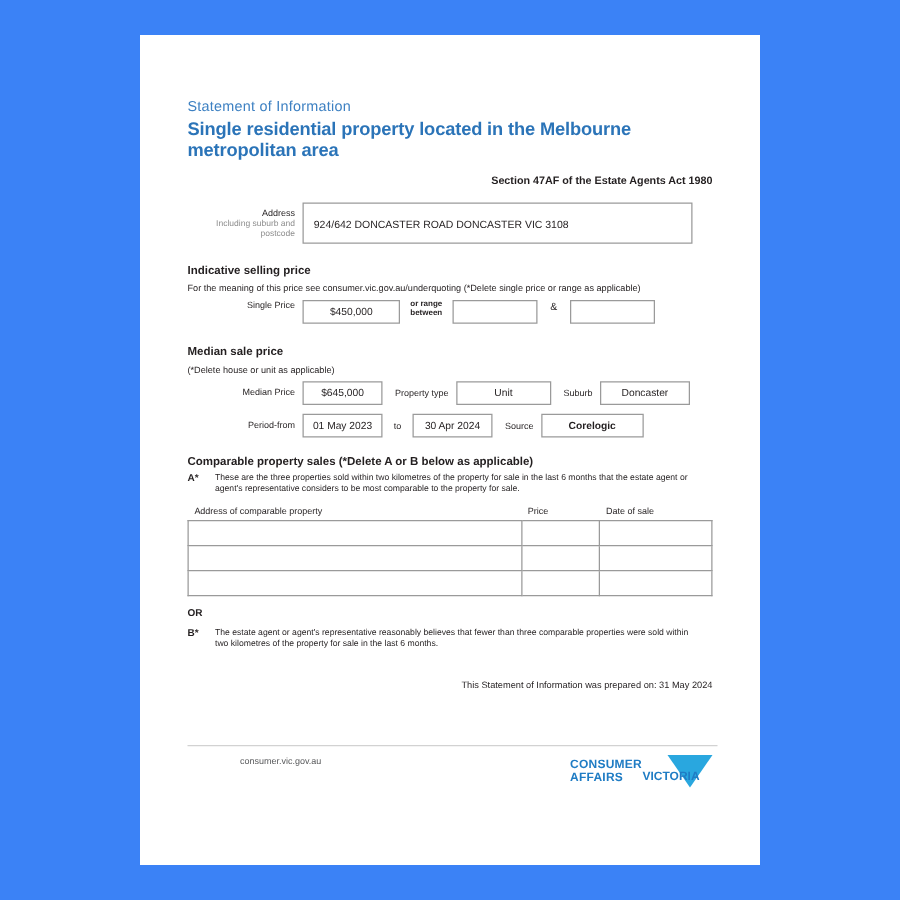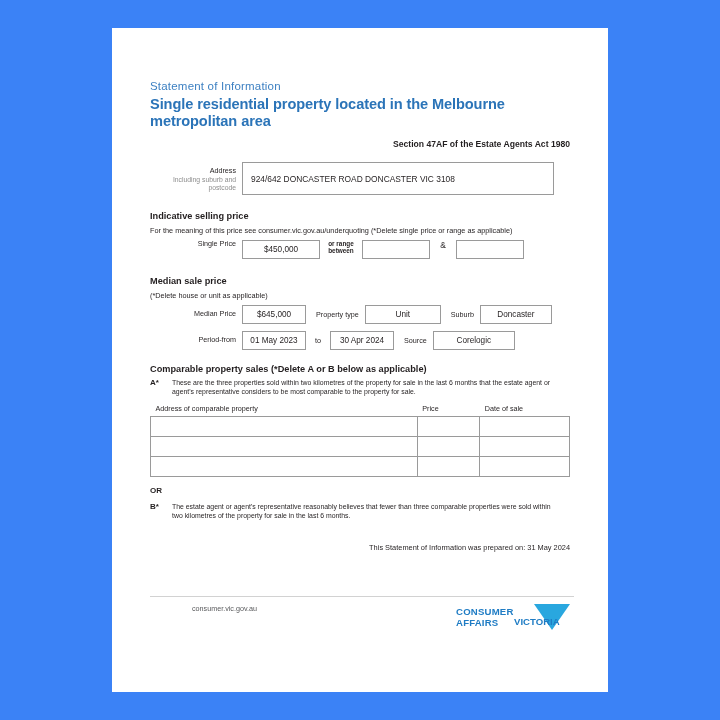--- a/index.html
+++ b/index.html
@@ -144,21 +144,21 @@
     font-size: 7.2px;
     text-align: right;
     padding: 0 6px 0 10px;
     white-space: nowrap;
   }
   .f-proptype { width: 76px; justify-content: center; }
   .f-suburb { width: 72px; justify-content: center; }
   .f-period { width: 64px; justify-content: center; }
   .to-lbl { width: 24px; text-align: center; font-size: 7.2px; }
   .f-periodto { width: 64px; justify-content: center; }
-  .f-source { width: 82px; justify-content: center; }
+  .f-source { width: 82px; justify-content: center; font-weight: bold; }
 
   
   .cps-head {
     font-size: 9.2px;
     font-weight: bold;
     margin: 14px 0 4px 0;
   }
   .ab-row {
     display: flex;
     margin-bottom: 6px;

